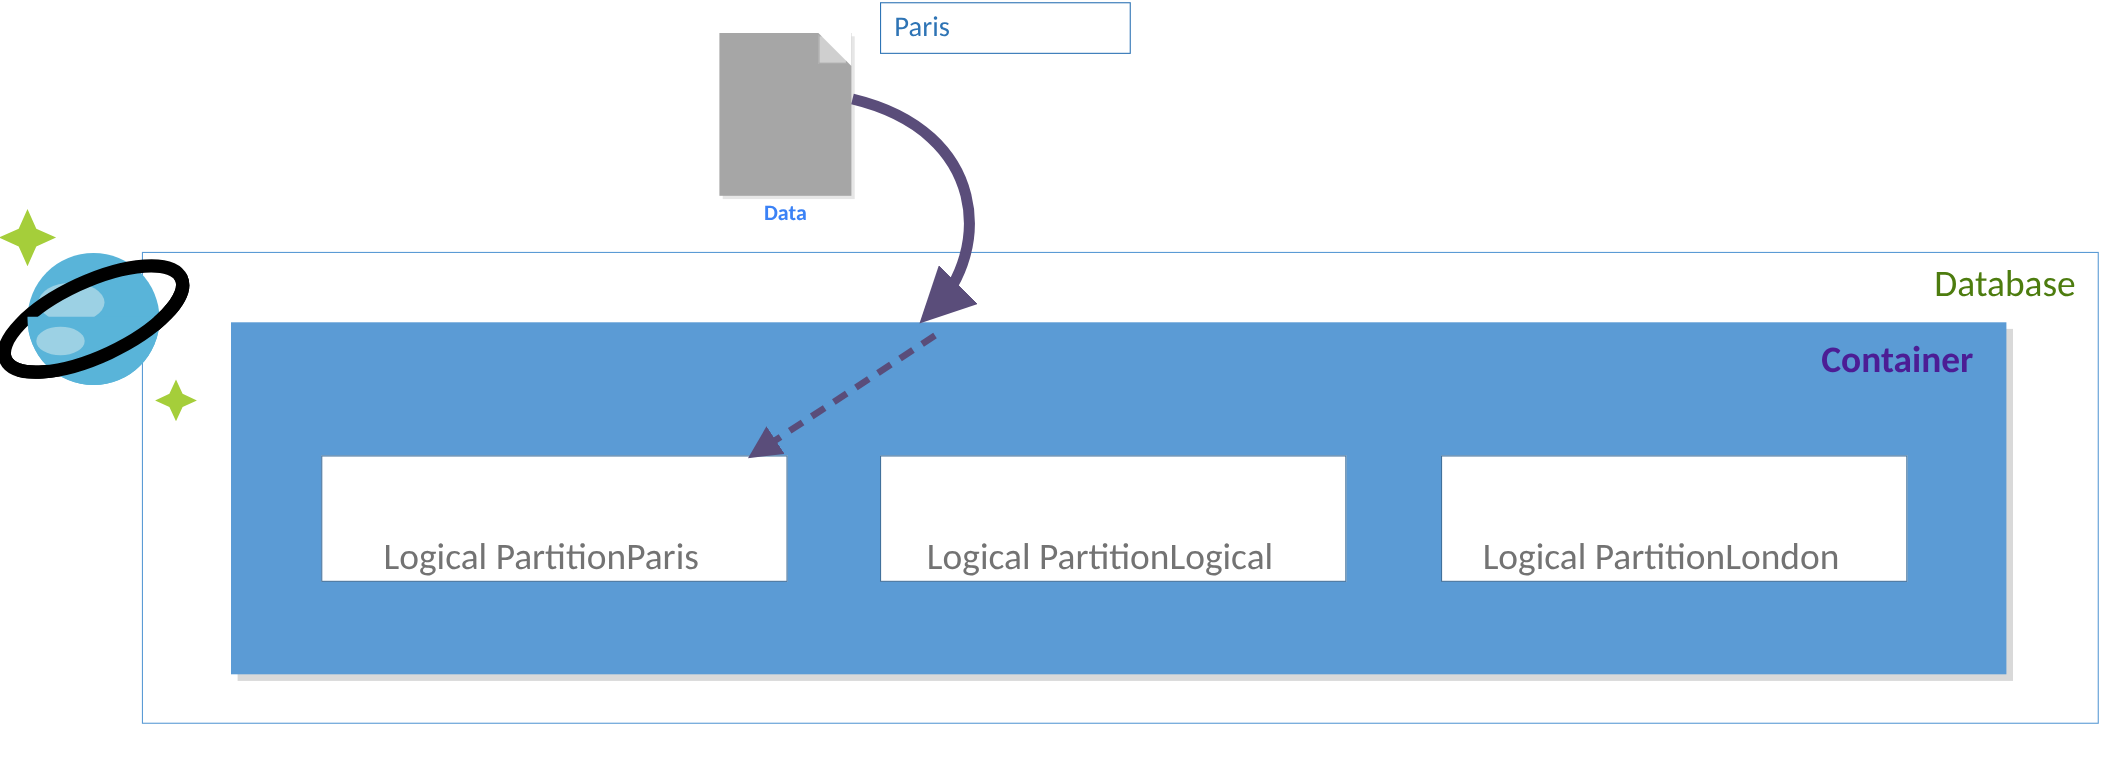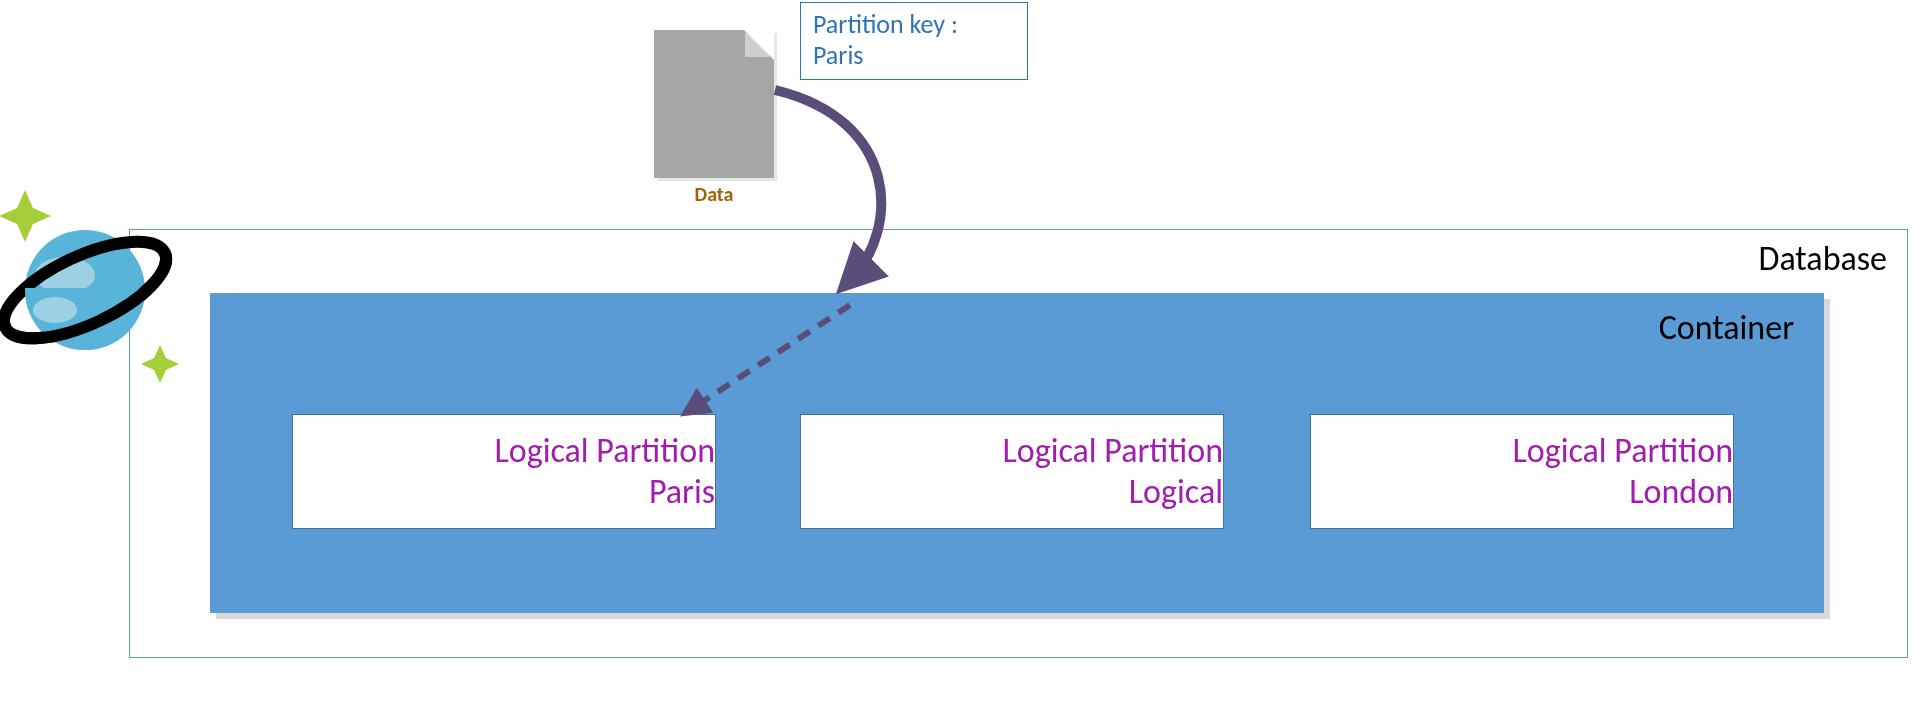--- a/index.html
+++ b/index.html
@@ -21,56 +21,57 @@
     width: 1779px;
     height: 429px;
     border: 1px solid #5B9BD5;
     background: #fff;
     box-sizing: border-box;
   }
   .database-label {
     position: absolute;
     right: 20px;
     top: 8px;
-    color: #000000;
+    color: #4d7c0f;
     font-size: 34px;
   }
 
   
   .container-box {
     left: 210px;
     top: 293px;
     width: 1614px;
     height: 320px;
     background: #5B9BD5;
     box-shadow: 6px 6px 0 #d9d9d9;
   }
   .container-label {
     position: absolute;
     right: 30px;
     top: 14px;
-    color: #000000;
+    color: #4c1d95;
     font-size: 34px;
-    font-weight: normal;
+    font-weight: bold;
   }
 
   
   .partition {
     position: absolute;
     width: 424px;
     height: 115px;
     background: #fff;
     border: 1px solid #41719C;
     box-sizing: border-box;
-    color: #a21caf;
+    color: #737373;
     font-size: 34px;
     display: flex;
-    flex-direction: column;
+    flex-direction: row;
     align-items: flex-end;
     justify-content: center;
+    padding-right: 24px;
     line-height: 1.2;
   }
   .p1 { left: 292px;  top: 414px; }
   .p2 { left: 800px;  top: 414px; }
   .p3 { left: 1310px; top: 414px; }
 
   
   .doc-shadow {
     left: 657px; top: 33px; width: 120px; height: 148px;
     background: #e6e6e6;
@@ -86,21 +87,21 @@
   }
   .doc-fold-inner {
     left: 744px; top: 32px; width: 26px; height: 26px;
     background: #cfcfcf;
     border: 1px solid #A6A6A6;
     box-sizing: border-box;
   }
   .data-label {
     left: 652px; top: 182px; width: 124px;
     text-align: center;
-    color: #a16207;
+    color: #3b82f6;
     font-weight: bold;
     font-size: 20px;
   }
 
   
   .pk-box {
     left: 800px; top: 2px;
     width: 228px;
     border: 1px solid #2E74B5;
     background: #fff;
@@ -149,21 +150,20 @@
   <span>London</span>
 </div>
 
 <div class="abs doc-shadow"></div>
 <div class="abs doc-body"></div>
 <div class="abs doc-fold-inner"></div>
 <div class="abs doc-fold-tri"></div>
 <div class="abs data-label">Data</div>
 
 <div class="abs pk-box">
-  <div>Partition key :</div>
   <div>Paris</div>
 </div>
 
 <svg class="overlay" viewBox="0 0 1932 710">
   <defs>
     <marker id="arrow-solid" viewBox="0 0 10 10" refX="6" refY="5" markerWidth="5" markerHeight="5" orient="auto-start-reverse">
       <path d="M 0 0 L 10 5 L 0 10 z" fill="#5A4D7A"></path>
     </marker>
     <marker id="arrow-dashed" viewBox="0 0 10 10" refX="6" refY="5" markerWidth="5" markerHeight="5" orient="auto-start-reverse">
       <path d="M 0 0 L 10 5 L 0 10 z" fill="#5A4D7A"></path>

